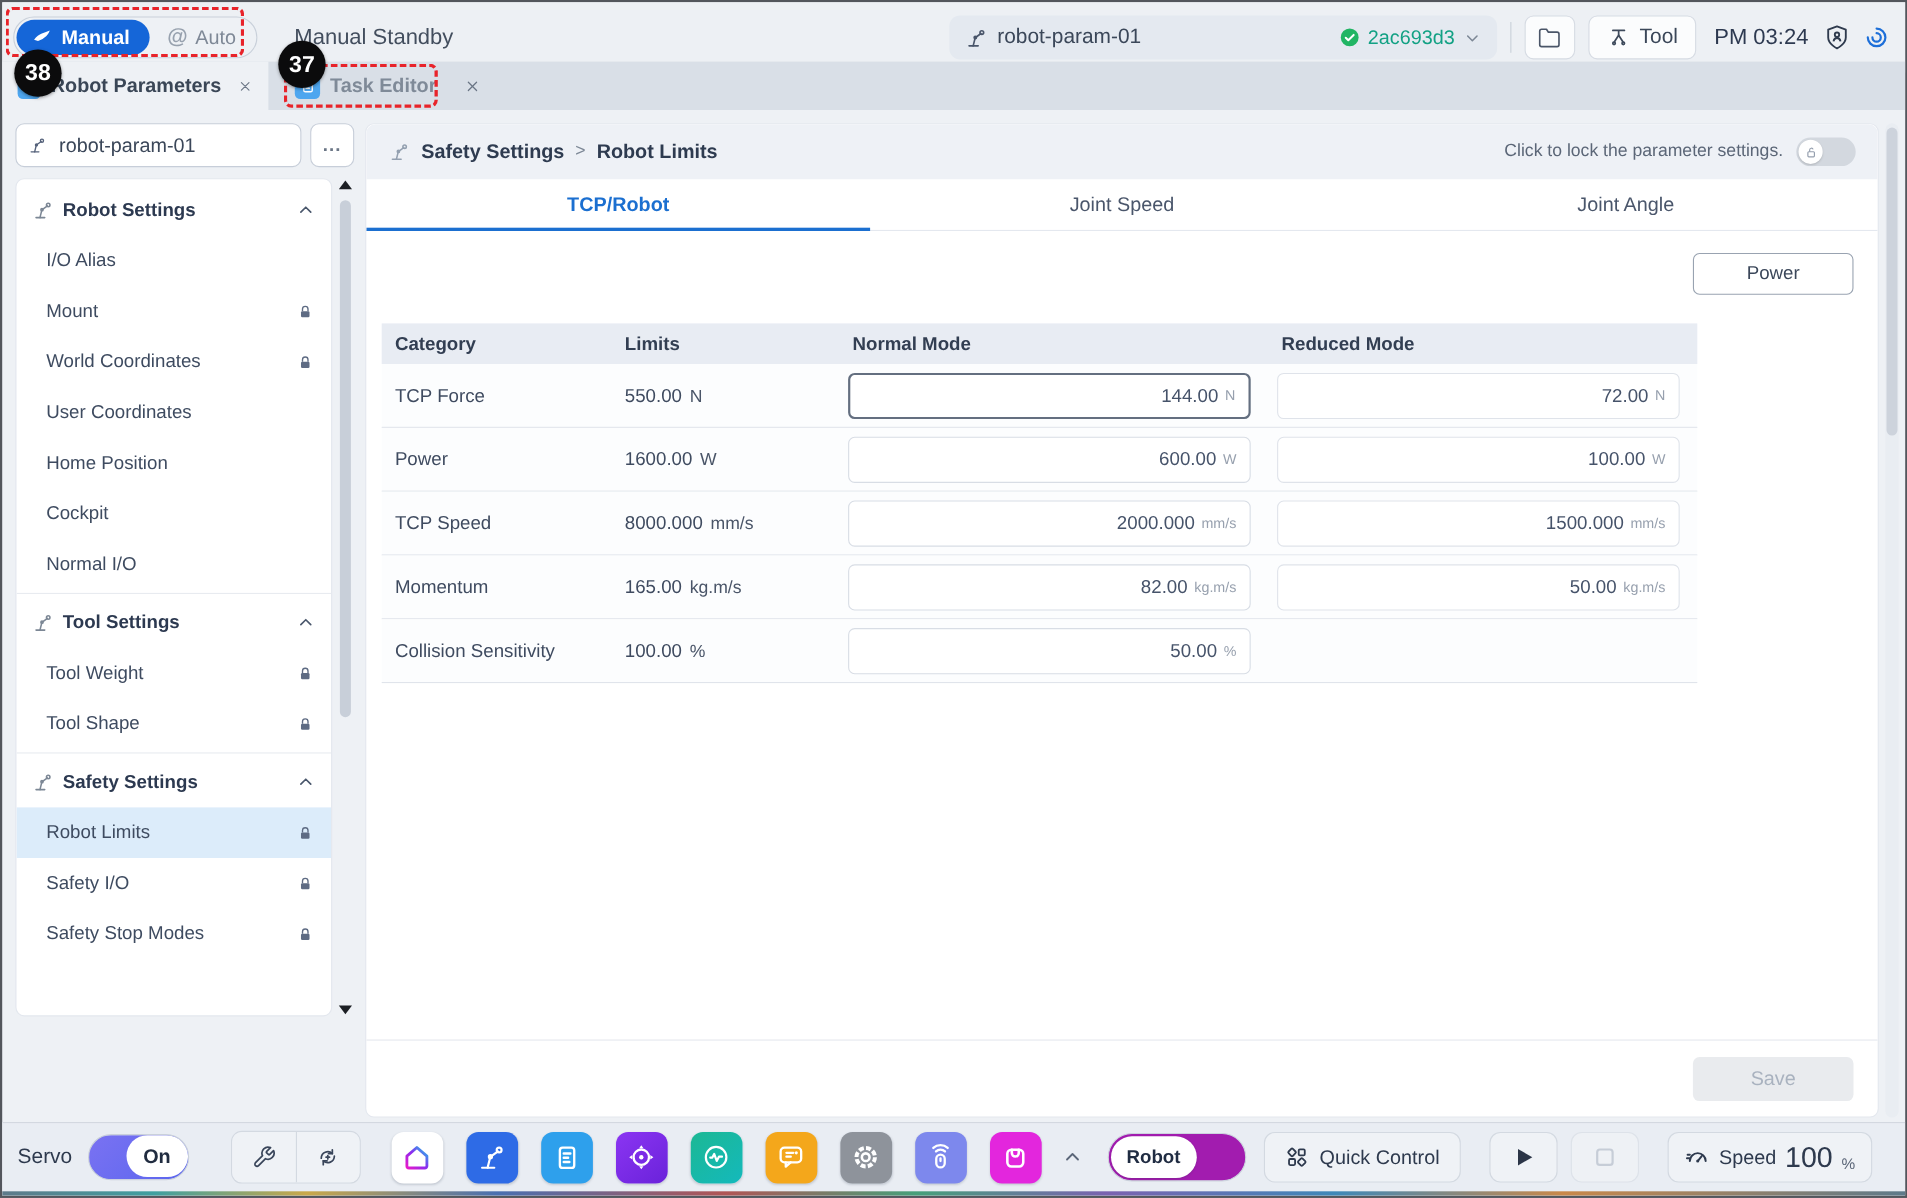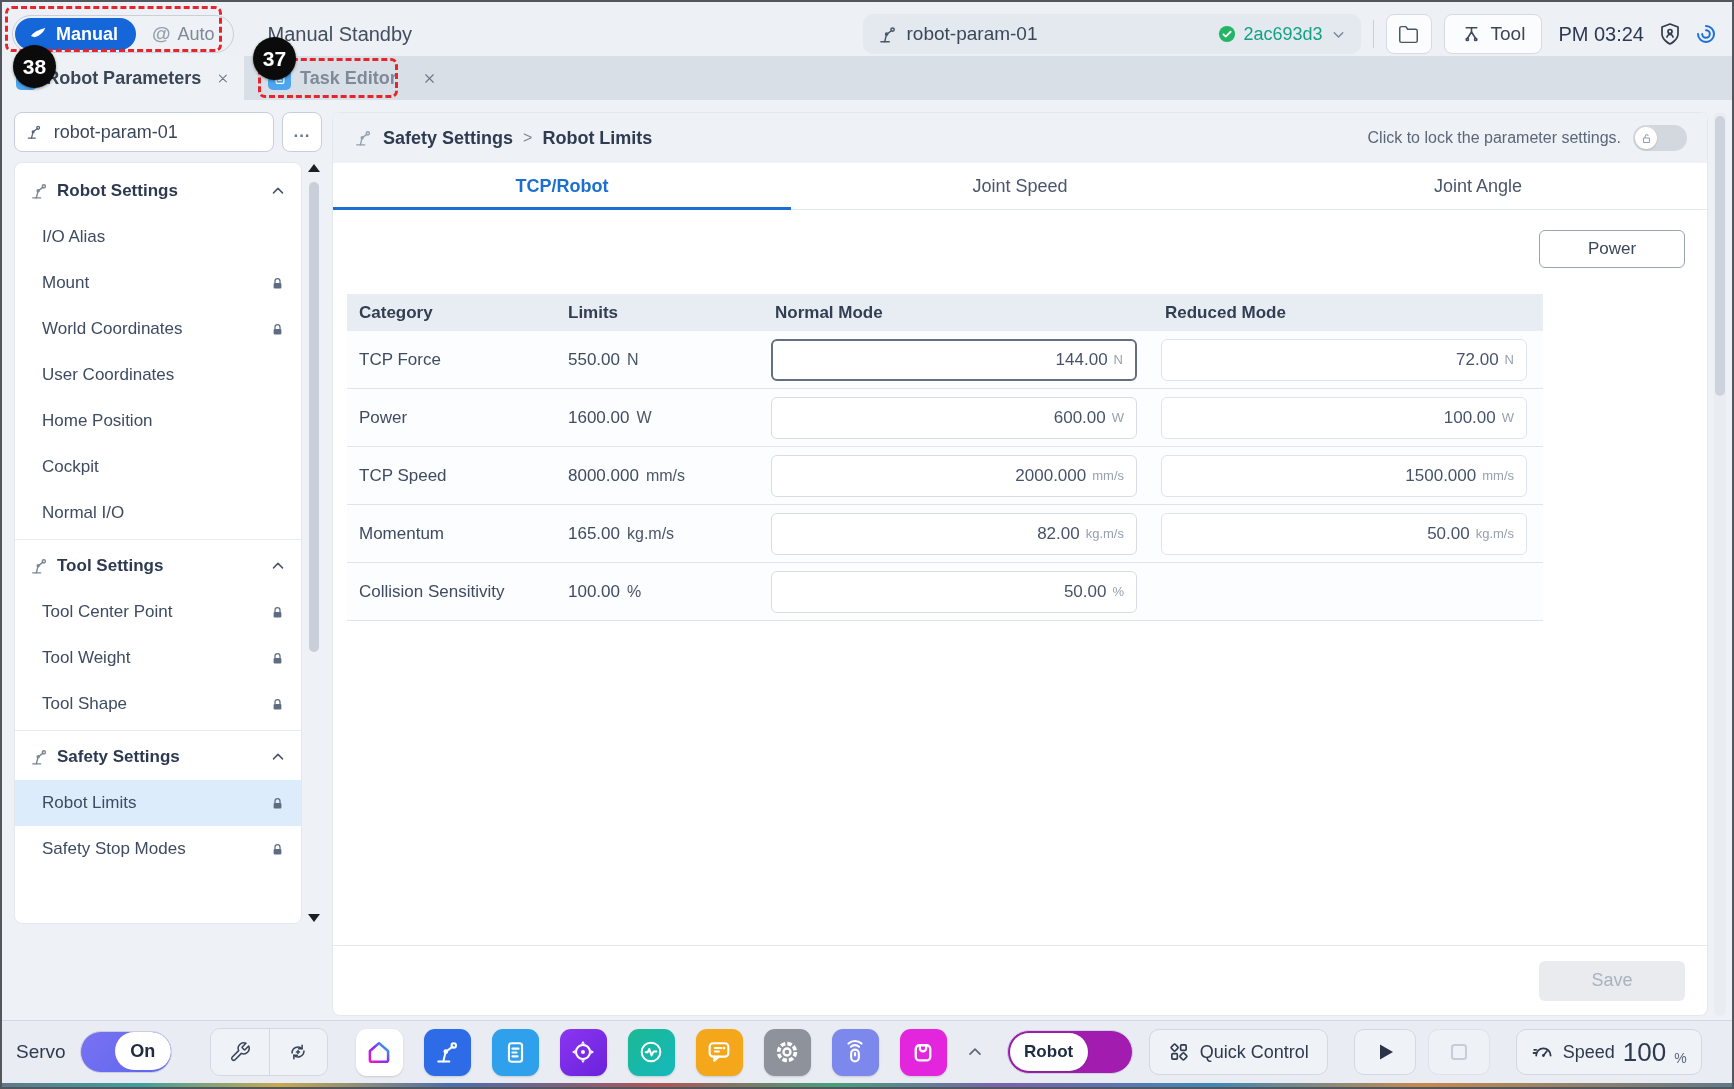--- a/index.html
+++ b/index.html
@@ -428,26 +428,20 @@
           <div class="sec-head">
             <svg class="ic" width="20" height="20">
                   <use href="#i-robot"></use>
                 </svg>
             <span class="lbl">Tool Settings</span>
             <svg class="ic chev" width="18" height="18">
                   <use href="#i-chevup"></use>
                 </svg>
           </div>
           <div class="item">
-                <span>Tool Center Point</span>
-                <svg class="ic lk" width="15" height="15">
-                  <use href="#i-lock"></use>
-                </svg>
-              </div>
-          <div class="item">
                 <span>Tool Weight</span>
                 <svg class="ic lk" width="15" height="15">
                   <use href="#i-lock"></use>
                 </svg>
               </div>
           <div class="item">
                 <span>Tool Shape</span>
                 <svg class="ic lk" width="15" height="15">
                   <use href="#i-lock"></use>
                 </svg>
@@ -458,20 +452,26 @@
             <svg class="ic" width="20" height="20">
                   <use href="#i-robot"></use>
                 </svg>
             <span class="lbl">Safety Settings</span>
             <svg class="ic chev" width="18" height="18">
                   <use href="#i-chevup"></use>
                 </svg>
           </div>
           <div class="item selected">
                 <span>Robot Limits</span>
+                <svg class="ic lk" width="15" height="15">
+                  <use href="#i-lock"></use>
+                </svg>
+              </div>
+          <div class="item">
+                <span>Safety I/O</span>
                 <svg class="ic lk" width="15" height="15">
                   <use href="#i-lock"></use>
                 </svg>
               </div>
           <div class="item">
                 <span>Safety Stop Modes</span>
                 <svg class="ic lk" width="15" height="15">
                   <use href="#i-lock"></use>
                 </svg>
               </div>

